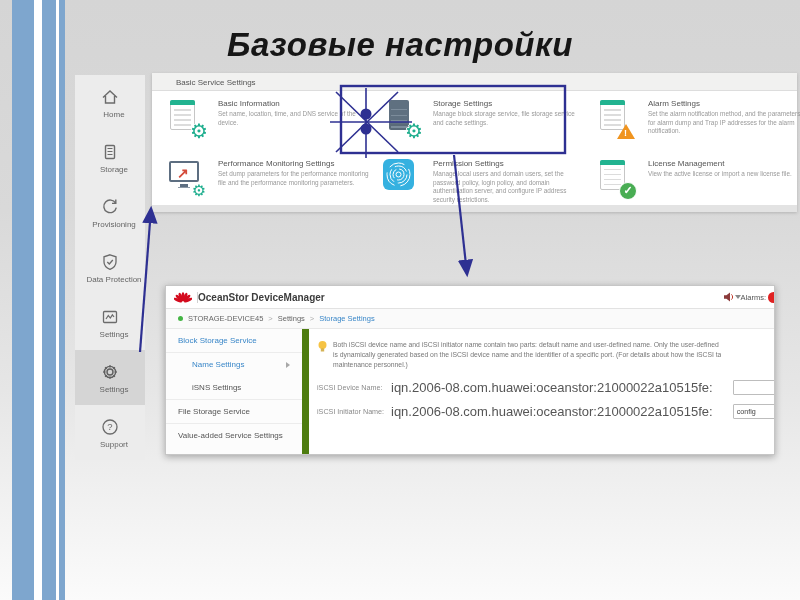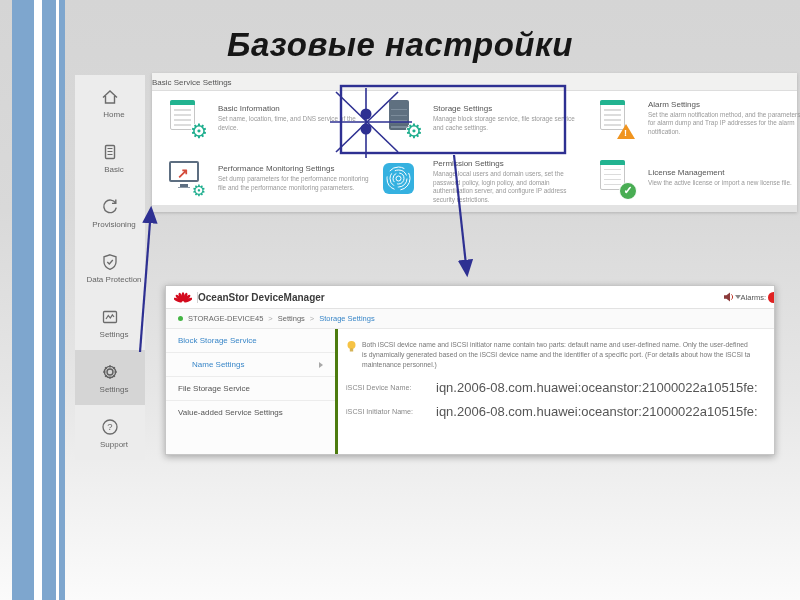--- a/index.html
+++ b/index.html
@@ -24,23 +24,23 @@
   .sb-item { height:55px; display:flex; flex-direction:column; align-items:center;
              justify-content:center; gap:3px; cursor:pointer; }
   .sb-item.selected { background:#d5d5d5; }
   .sb-item .lb { font-size:8px; color:#666; white-space:nowrap;padding-left:8px; }
   .sb-item svg { display:block; }
 
   
   .panel { position:absolute; left:152px; top:73px; width:645px; height:139px; background:#fff;
            box-shadow:0 1px 3px rgba(0,0,0,.18); }
   .panel-h { height:18px; background:#f1f1f0; border-bottom:1px solid #dddddd;
-             font-size:8px; color:#555; padding:5px 0; }
+             font-size:8px; color:#555; padding:5px 24px; }
   .panel-f { position:absolute; left:0; right:0; bottom:0; height:7px; background:#e3e3e3; }
-  .tile { position:absolute; display:flex; gap:10px; width:212px; cursor:pointer;align-items:center; }
+  .tile { position:absolute; display:flex; gap:10px; width:212px; cursor:pointer; }
   .t1{left:16px;top:26px} .t2{left:231px;top:26px} .t3{left:446px;top:26px}
   .t4{left:16px;top:86px} .t5{left:231px;top:86px} .t6{left:446px;top:86px}
   .tile .ico { position:relative; width:40px; height:38px; flex:none; }
   .tile .tt { font-size:8px; color:#555; margin-bottom:2px; }
   .tile .td { font-size:6.4px; color:#999; line-height:1.35; width:154px; }
 
   
   .doc { position:absolute; left:2px; top:1px; width:25px; height:30px; background:#fff;
          border:1px solid #c6c6c6; border-radius:2px; }
   .doc::before { content:""; position:absolute; left:-1px; right:-1px; top:-1px; height:5px;
@@ -86,33 +86,33 @@
            border-top:4px solid #8a8a8a; }
   .alarms-lb { font-size:7.5px; color:#555; }
   .alarm-dot { position:absolute; right:-5px; top:6px; width:11px; height:11px; border-radius:50%;
                background:#e02222; }
   .dm-crumbbar { height:20px; display:flex; align-items:center; gap:5px; padding:0 12px;
                  background:#fafafa; border-bottom:1px solid #e8e8e8; font-size:7.5px; }
   .dot { width:5px; height:5px; border-radius:50%; background:#44b544; }
   .crumb { color:#666; } .crumb.link { cursor:pointer; } .crumb.cur { color:#3a87c8; }
   .csep { color:#aaa; }
   .dm-body { display:flex; height:125px; }
-  .dm-nav { width:172px; background:#fcfcfc; border-right:3px solid #4d7c0f; flex:none; }
+  .dm-nav { width:143px; background:#fcfcfc; border-right:7px solid #4d7c0f; flex:none; }
   .nav-item { font-size:8px; color:#555; padding:7px 12px; cursor:pointer; position:relative; }
   .nav-item.blue { color:#3a87c8; }
   .nav-item.group1 { border-bottom:1px solid #ececec; }
   .nav-item.sub { padding-left:26px; }
   .nav-item.sep { border-top:1px solid #ececec; }
   .navarrow { position:absolute; right:12px; top:9px; width:0; height:0;
               border-top:3.5px solid transparent; border-bottom:3.5px solid transparent;
               border-left:4.5px solid #a8a8a8; }
   .dm-content { flex:1; padding:11px 0 0 8px; overflow:hidden; }
   .tip { display:flex; gap:5px; align-items:flex-start; }
   .tip-lines p { font-size:6.8px; color:#777; line-height:1.5; white-space:nowrap; overflow:hidden; }
-  .form-row { display:flex; align-items:center; margin-top:9px;gap:16px; }
+  .form-row { display:flex; align-items:center; margin-top:9px; }
   .f-label { width:74px; font-size:7.2px; color:#8a8a8a; flex:none; }
   .f-prefix { font-size:13px; color:#555; white-space:nowrap; }
   .f-input { width:150px; height:15px; margin-left:20px; border:1px solid #bdbdbd; border-radius:1px;
              font-size:7.2px; color:#444; padding:0 3px; font-family:"Liberation Sans",sans-serif; }
 </style>
 </head>
 <body>
 
 <div class="slide">
 
@@ -129,21 +129,21 @@
       <svg width="20" height="20" viewBox="0 0 20 20">
         <path d="M3 10.5 L10 4 L17 10.5 M5.5 9 V16 H14.5 V9" fill="none" stroke="#6b6b6b" stroke-width="1.4"></path>
       </svg>
       <span class="lb">Home</span>
     </div>
     <div class="sb-item">
       <svg width="20" height="20" viewBox="0 0 20 20">
         <rect x="5.5" y="3.5" width="9" height="13" rx="1" fill="none" stroke="#6b6b6b" stroke-width="1.4"></rect>
         <path d="M7.5 6.5 H12.5 M7.5 9.5 H12.5 M7.5 12.5 H12.5" stroke="#6b6b6b" stroke-width="1.2"></path>
       </svg>
-      <span class="lb">Basic</span>
+      <span class="lb">Storage</span>
     </div>
     <div class="sb-item">
       <svg width="20" height="20" viewBox="0 0 20 20">
         <path d="M15.6 6.2 A6.3 6.3 0 1 0 16.3 10.6" fill="none" stroke="#6b6b6b" stroke-width="1.4"></path>
         <path d="M15.8 2.6 V6.4 H12" fill="none" stroke="#6b6b6b" stroke-width="1.4"></path>
       </svg>
       <span class="lb">Provisioning</span>
     </div>
     <div class="sb-item">
       <svg width="20" height="20" viewBox="0 0 20 20">
@@ -299,20 +299,21 @@
       <span class="crumb cur">Storage Settings</span>
     </div>
 
     <div class="dm-body">
       <div class="dm-nav">
         <div class="nav-item blue group1">Block Storage Service</div>
         <div class="nav-item blue sub">
           <span>Name Settings</span>
           <span class="navarrow"></span>
         </div>
+        <div class="nav-item sub">iSNS Settings</div>
         <div class="nav-item sep">File Storage Service</div>
         <div class="nav-item sep">Value-added Service Settings</div>
       </div>
 
       <div class="dm-content">
         <div class="tip">
           <svg width="11" height="14" viewBox="0 0 11 14">
             <circle cx="5.5" cy="5" r="4" fill="#f6c344"></circle>
             <rect x="3.8" y="8.6" width="3.4" height="1.2" fill="#caa12e"></rect>
             <rect x="3.8" y="10.2" width="3.4" height="1.2" fill="#caa12e"></rect>

